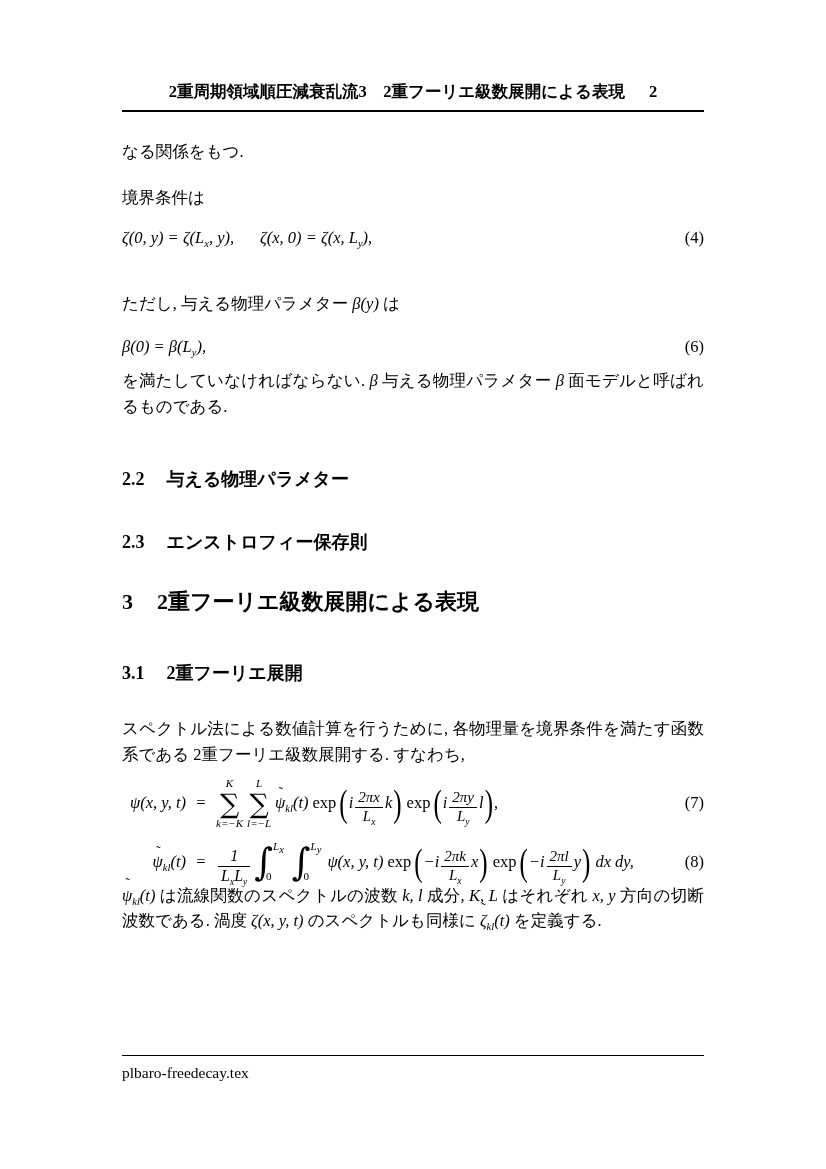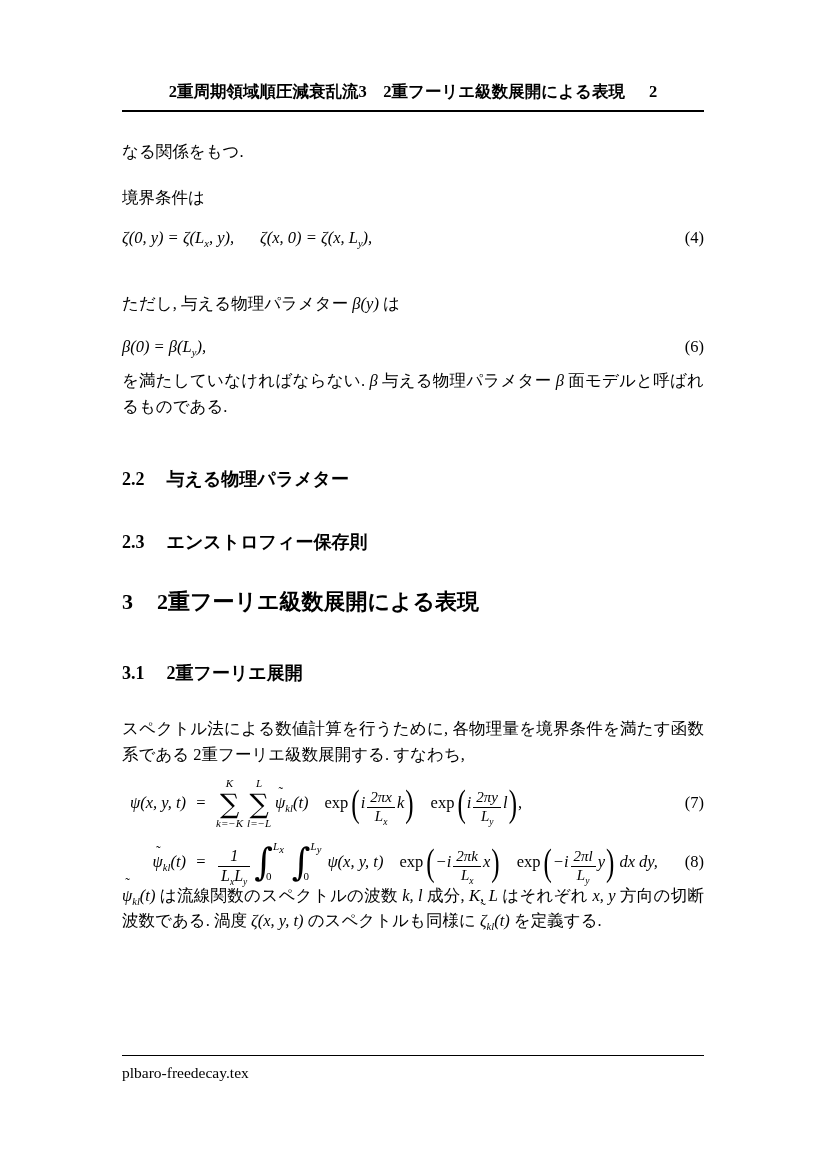--- a/index.html
+++ b/index.html
@@ -38,21 +38,21 @@
   .earow{position:relative;display:grid;grid-template-columns:64px 30px 1fr;align-items:center;
          font-size:16.5px;}
   .earow .lhs{justify-self:end;white-space:nowrap;}
   .earow .rel{justify-self:center;}
   .earow .rhs{display:flex;align-items:center;justify-self:start;white-space:nowrap;}
   .earow .eqn{top:50%;transform:translateY(-50%);}
   .r1{min-height:66px;}
   .r2{min-height:52px;}
 
   
-  .fn{font-style:normal;margin:0 2px 0 16px;}
+  .fn{font-style:normal;margin:0 2px 0 4px;}
   .frac{display:inline-block;text-align:center;vertical-align:middle;line-height:1.15;margin:0 2px;}
   .frac .fnum{display:block;padding:0 3px;font-size:15px;margin-top:8px;}
   .frac .fden{display:block;border-top:1px solid #000;padding:0 3px;font-size:15px;}
   .frac sub{font-size:9.5px;}
   .frac17 .fnum,.frac17 .fden{font-size:16px;}
   .bp{display:inline-block;transform:scaleY(1.5);font-size:25px;line-height:1;
       vertical-align:middle;font-style:normal;font-weight:300;margin:0 1px;}
   .sum{display:inline-flex;flex-direction:column;align-items:center;line-height:1;
        margin:0 4px 0 0;font-style:normal;}
   .sum .lim{font-size:11px;font-style:italic;white-space:nowrap;}

